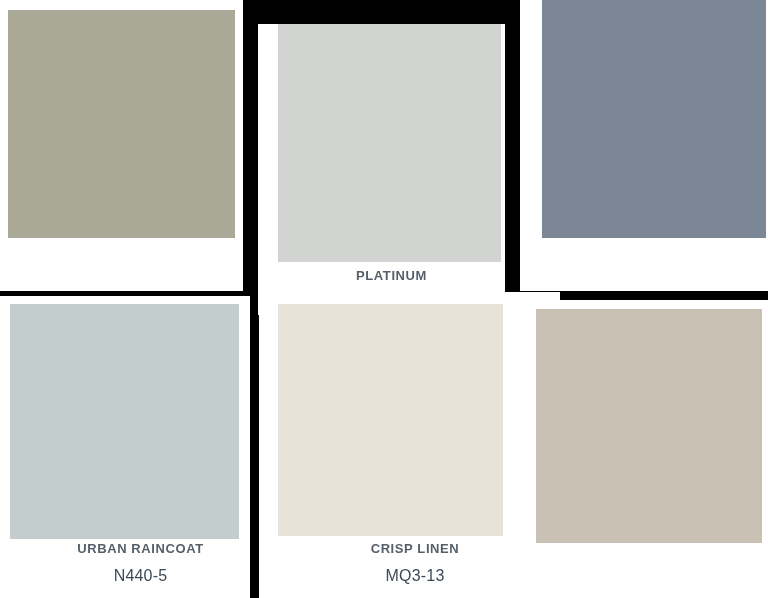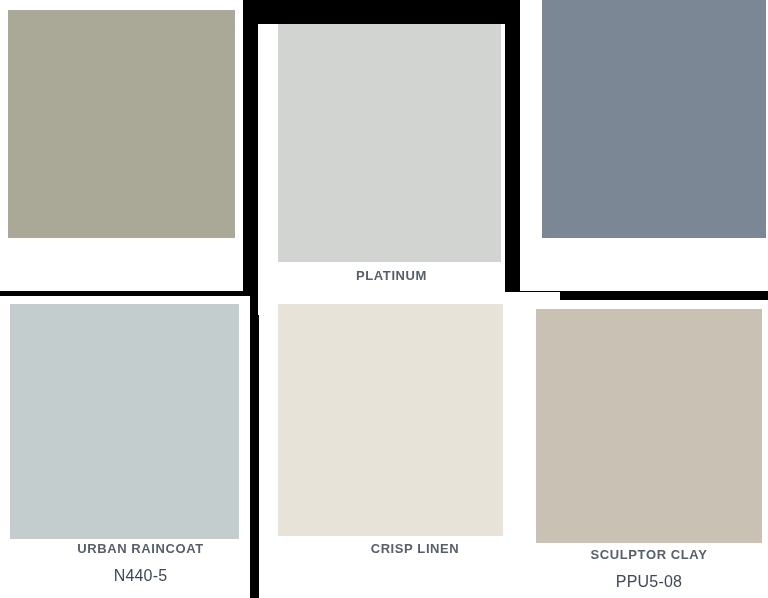--- a/index.html
+++ b/index.html
@@ -109,24 +109,21 @@
     <div class="card-caption">
       <div class="color-name">URBAN RAINCOAT</div>
       <div class="color-code">N440-5</div>
     </div>
   </div>
 
   <div class="swatch-card r1c1">
     <span class="color-chip" style="background-color: rgb(231, 227, 216);"></span>
     <div class="card-caption">
       <div class="color-name">CRISP LINEN</div>
+      <div class="color-code">MQ3-13</div>
     </div>
   </div>
 
   <div class="swatch-card r1c2">
     <span class="color-chip" style="background-color: rgb(201, 193, 179);"></span>
-    <div class="card-caption">
-      <div class="color-name">SCULPTOR CLAY</div>
-      <div class="color-code">PPU5-08</div>
-    </div>
   </div>
 
 </div>
 
 </body></html>

